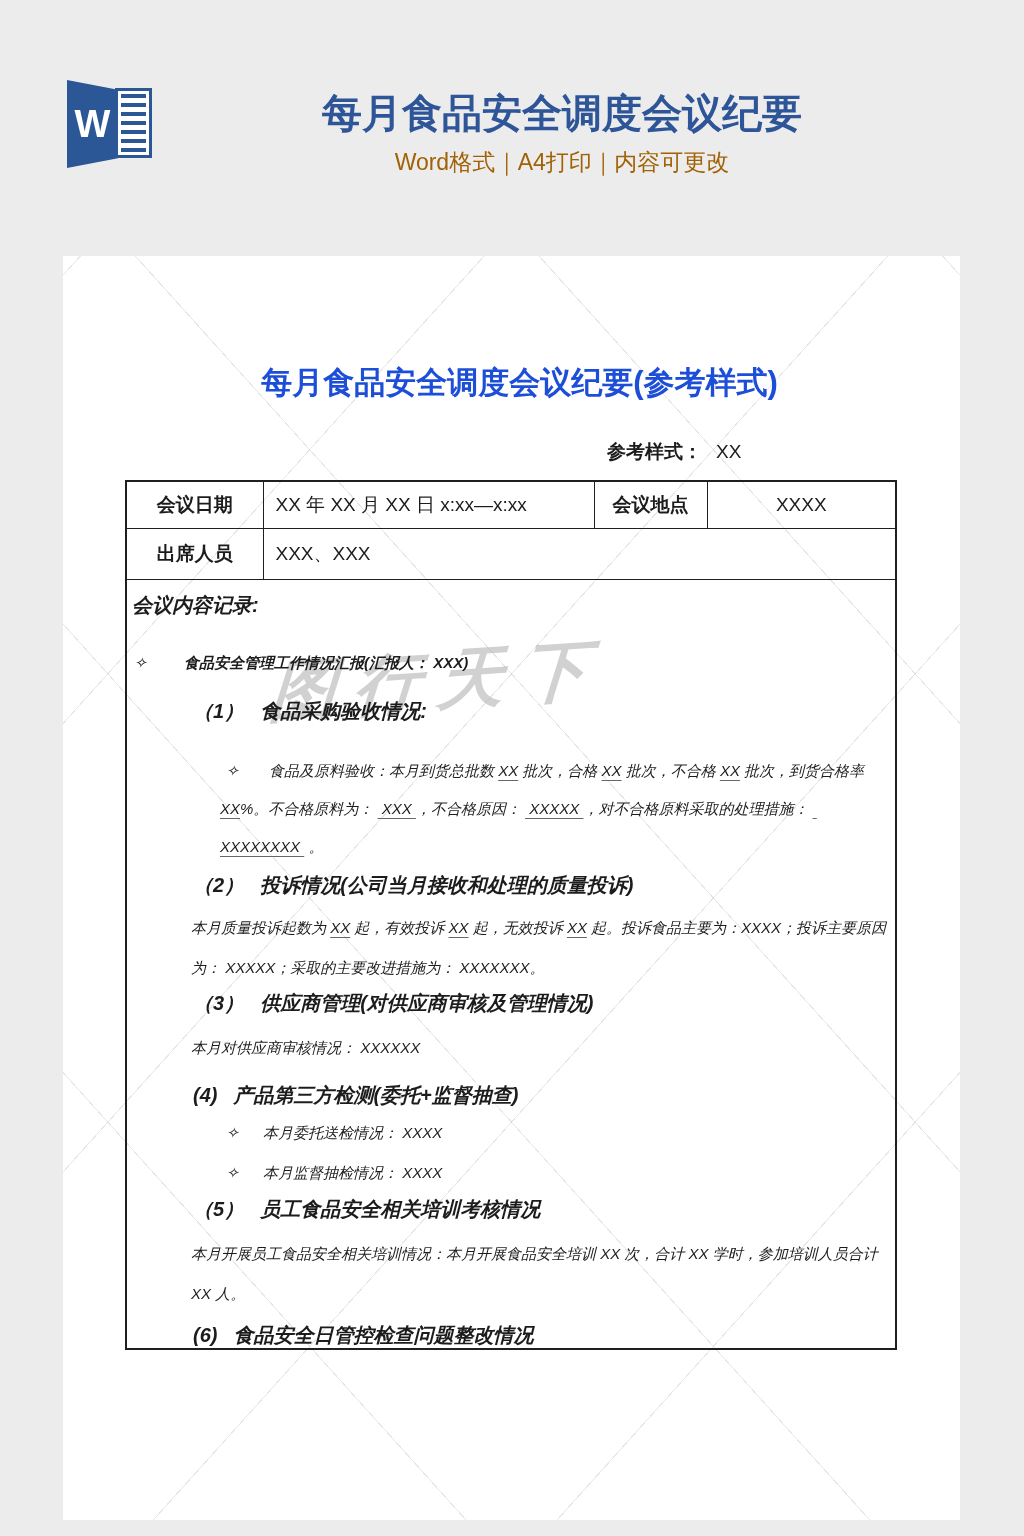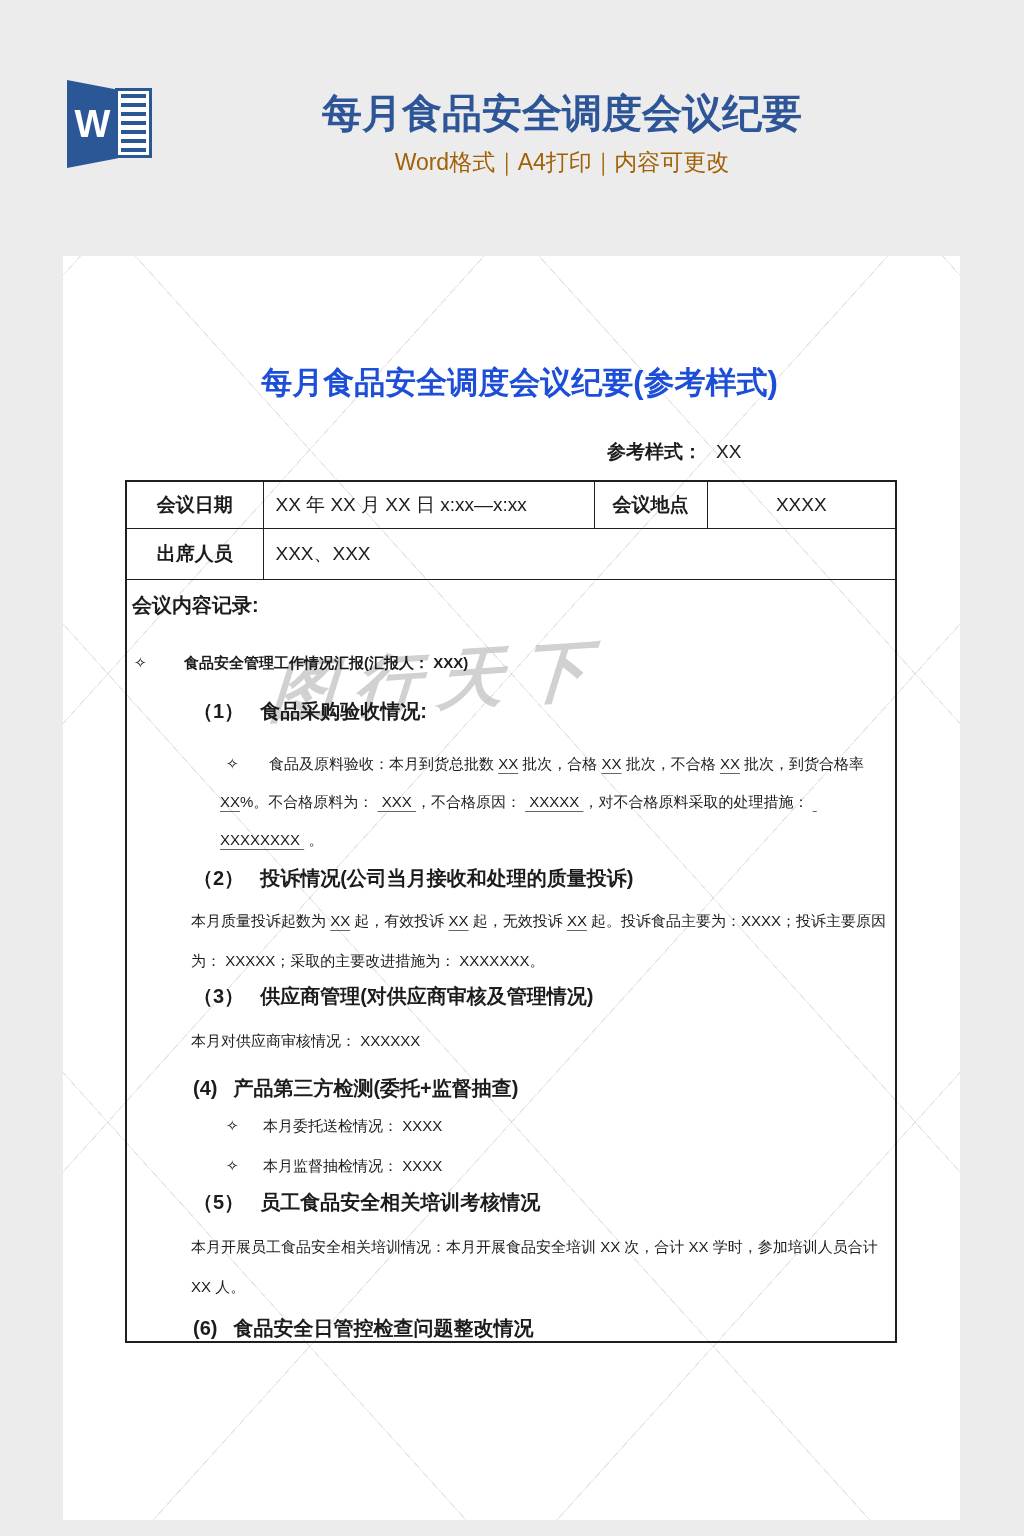--- a/index.html
+++ b/index.html
@@ -54,38 +54,38 @@
     position:absolute;z-index:1;left:62px;top:224px;width:770px;
     border-collapse:collapse;table-layout:fixed;background:transparent;
     font-size:19px;color:#1c1c1c;
   }
   .info-table{border:2px solid #1f1f1f;}
   .info-table td{border:1px solid #1f1f1f;padding:0;vertical-align:middle;}
   td.lbl{font-weight:bold;text-align:center;}
   td.val-left{padding-left:12px;text-align:left;}
   td.val-center{text-align:center;}
   tr.r1{height:48px;} tr.r2{height:47px;} tr.r3{height:51px;}
-  td.content-cell{height:750px;vertical-align:top;padding:0 6px 0 0;}
+  td.content-cell{height:750px;vertical-align:top;padding:0 6px 0 0;font-style:italic;}
   
   .content-label{margin:12px 0 0 5px;font-size:20px;font-weight:bold;line-height:26px;}
   .blk{font-size:15px;line-height:26px;}
   .blk span{white-space:pre-wrap;}
   .blk-bullet1{margin-left:7px;font-weight:bold;}
   .blk-bullet1 .mark{display:inline-block;width:50px;font-weight:normal;}
   .blk-heading{margin-left:66px;font-weight:bold;font-size:20px;}
   .blk-heading .hnum{margin-right:16px;}
   .blk-para{margin-left:64px;line-height:40px;}
   .blk-bullet2{margin-left:93px;line-height:38px;}
   .blk-bullet2 .mark{display:inline-block;width:43px;margin-left:6px;}
   .blk-bullet2s{margin-left:93px;}
   .blk-bullet2s .mark{display:inline-block;width:37px;margin-left:6px;}
   .u{text-decoration:underline;text-decoration-color:#666;text-underline-offset:4px;text-decoration-thickness:1px;}
   #content-blocks > .blk:nth-child(1){margin-top:32px;}
   #content-blocks > .blk:nth-child(2){margin-top:22px;}
-  #content-blocks > .blk:nth-child(3){margin-top:21px;}
+  #content-blocks > .blk:nth-child(3){margin-top:28px;}
   #content-blocks > .blk:nth-child(4){margin-top:6px;}
   #content-blocks > .blk:nth-child(5){margin-top:10px;}
   #content-blocks > .blk:nth-child(6){margin-top:2px;}
   #content-blocks > .blk:nth-child(7){margin-top:12px;}
   #content-blocks > .blk:nth-child(8){margin-top:14px;}
   #content-blocks > .blk:nth-child(9){margin-top:12px;}
   #content-blocks > .blk:nth-child(10){margin-top:14px;}
   #content-blocks > .blk:nth-child(11){margin-top:10px;}
   #content-blocks > .blk:nth-child(12){margin-top:12px;}
   #content-blocks > .blk:nth-child(13){margin-top:8px;}

